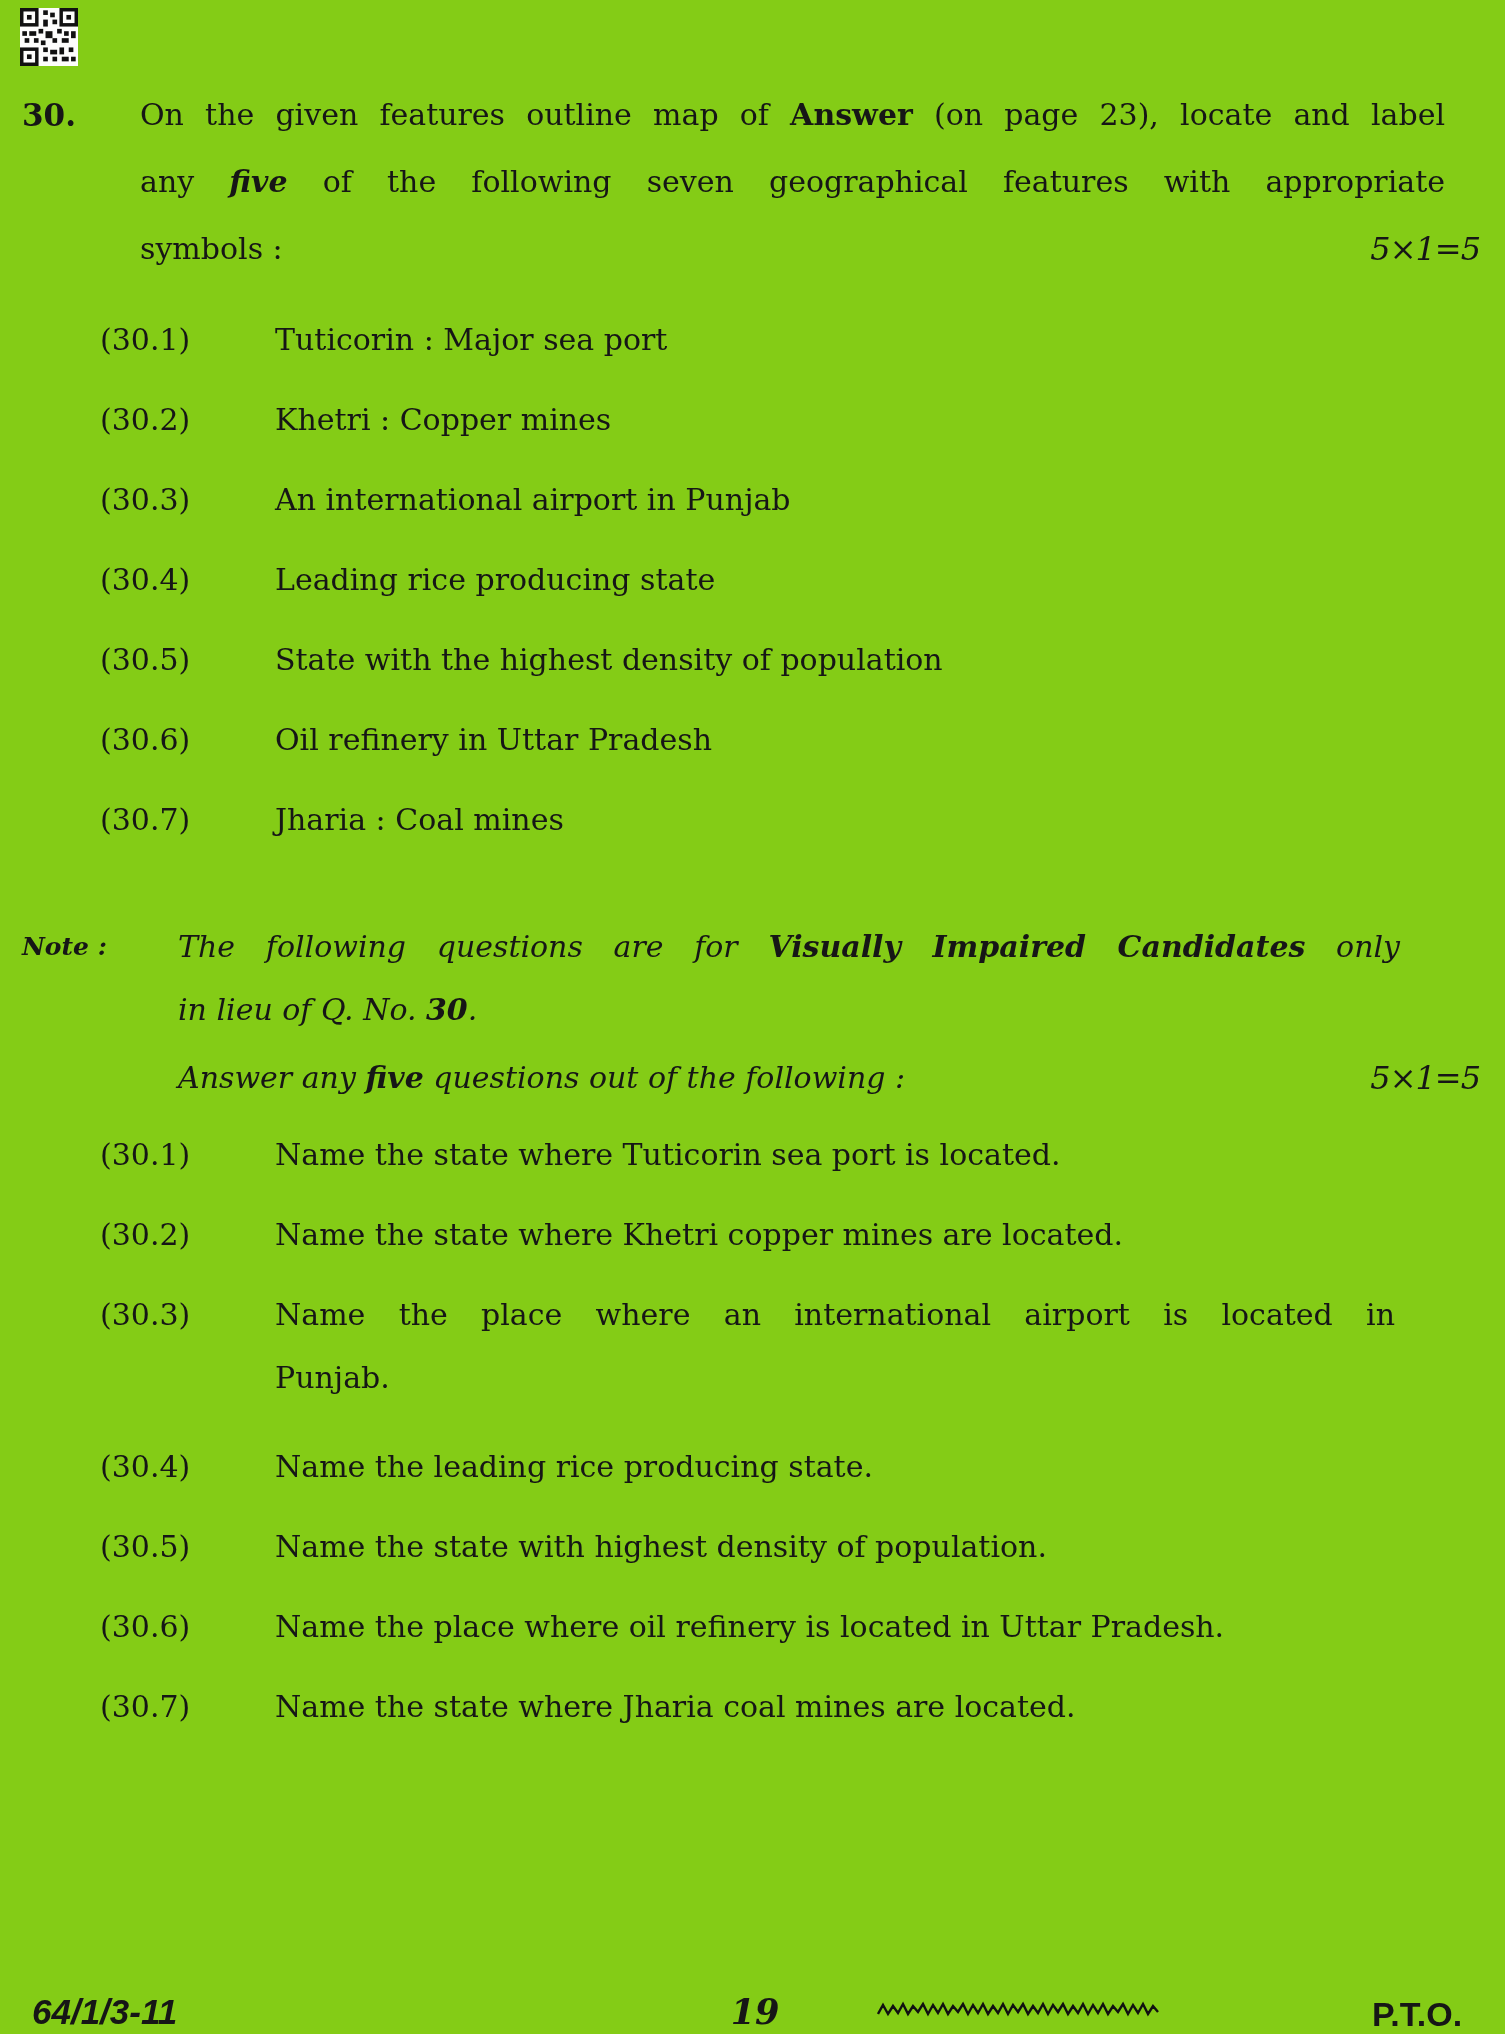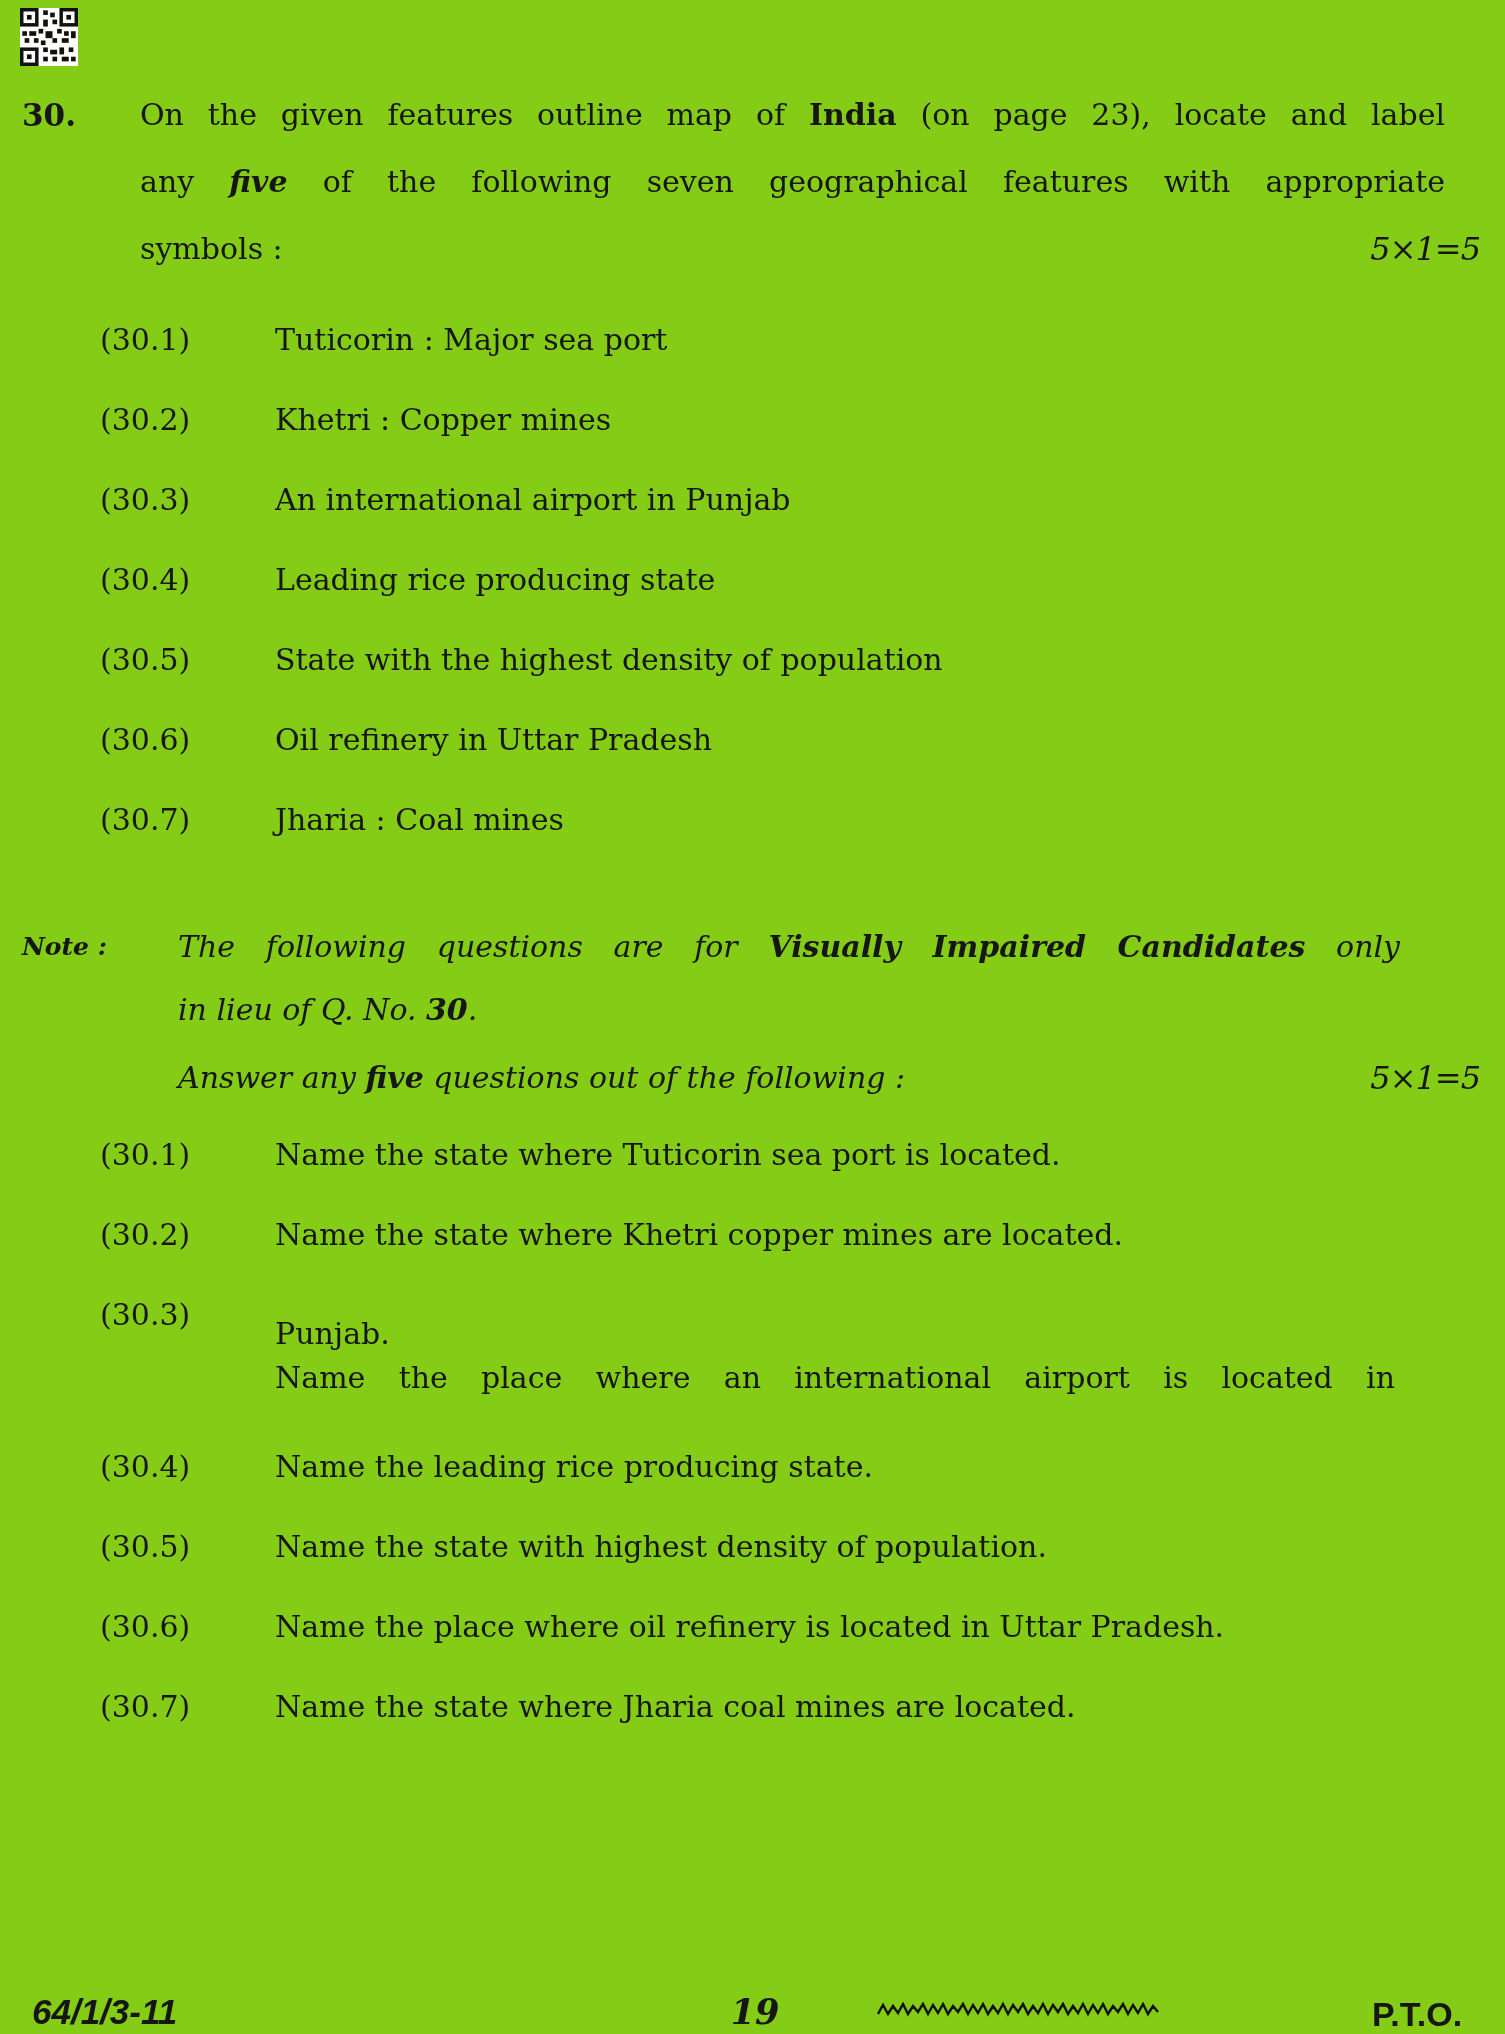--- a/index.html
+++ b/index.html
@@ -105,21 +105,21 @@
         <rect x="10" y="21" width="2" height="2"></rect>
       <rect x="14" y="21" width="2" height="2"></rect>
         <rect x="18" y="21" width="3" height="2"></rect>
         <rect x="22" y="21" width="2" height="2"></rect>
     </g>
   </svg>
 
   <div class="qnum">30.</div>
 
   <div class="q30-para">
-    <div class="pline jline"><span>On the given features outline map of </span><b>India</b><span> (on page 23), locate and label</span></div>
+    <div class="pline jline"><span>On the given features outline map of </span><b>Answer</b><span> (on page 23), locate and label</span></div>
     <div class="pline jline"><span>any </span><b class="bi">five</b><span> of the following seven geographical features with appropriate</span></div>
     <div class="pline">symbols :</div>
   </div>
   <div class="marks marks1">5×1=5</div>
 
   <div class="ilist list1">
     <div class="row">
         <span class="inum">(30.1)</span>
         <span class="itext">Tuticorin : Major sea port</span>
       </div>
@@ -162,22 +162,22 @@
         <span class="inum">(30.1)</span>
         <span class="itext">Name the state where Tuticorin sea port is located.</span>
       </div>
     <div class="row">
         <span class="inum">(30.2)</span>
         <span class="itext">Name the state where Khetri copper mines are located.</span>
       </div>
     <div class="row mb45">
       <span class="inum">(30.3)</span>
       <span class="itext">
+        <span class="block jl">Name the place where an international airport is located in</span>
         <span class="block line2">Punjab.</span>
-        <span class="block jl">Name the place where an international airport is located in</span>
       </span>
     </div>
     <div class="row">
         <span class="inum">(30.4)</span>
         <span class="itext">Name the leading rice producing state.</span>
       </div>
     <div class="row">
         <span class="inum">(30.5)</span>
         <span class="itext">Name the state with highest density of population.</span>
       </div>

